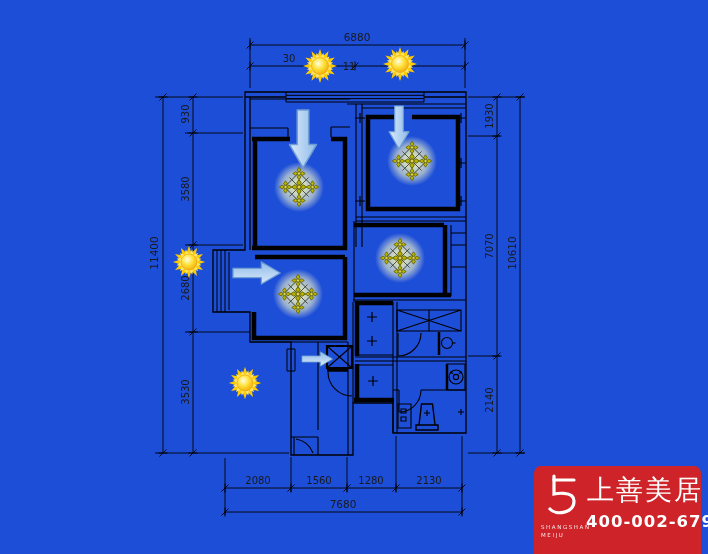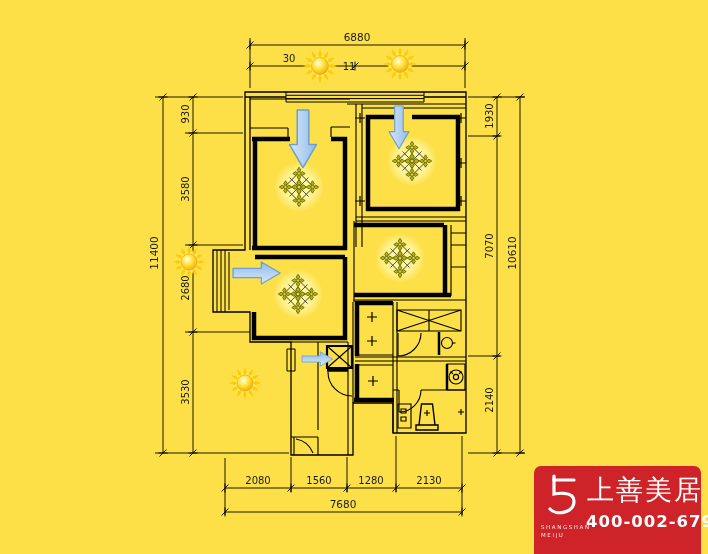--- a/index.html
+++ b/index.html
@@ -1,16 +1,16 @@
 <!DOCTYPE html>
 <html><head>
 <meta charset="utf-8">
 <style>
   html,body{margin:0;padding:0;background:#ffffff;}
-  .stage{position:relative;width:708px;height:554px;background:#fde047;overflow:hidden;
+  .stage{position:relative;width:708px;height:554px;background:#1d4ed8;overflow:hidden;
          font-family:"DejaVu Sans",sans-serif;}
   svg text{font-family:"DejaVu Sans",sans-serif;fill:#1a1a1a;}
   .dimtext{font-size:10px;}
   .dimtext-lg{font-size:10.5px;}
   
   .logo{position:absolute;left:534px;top:466px;width:167px;height:94px;background:#ce2328;border-radius:7px;}
   .logo .brand{position:absolute;left:53px;top:9px;width:112px;color:#fff;font-size:27px;
                letter-spacing:2px;white-space:nowrap;line-height:1.1;}
   .logo .phone{position:absolute;left:52px;top:46px;color:#fff;font-size:16.5px;font-weight:bold;
                letter-spacing:1px;white-space:nowrap;}

